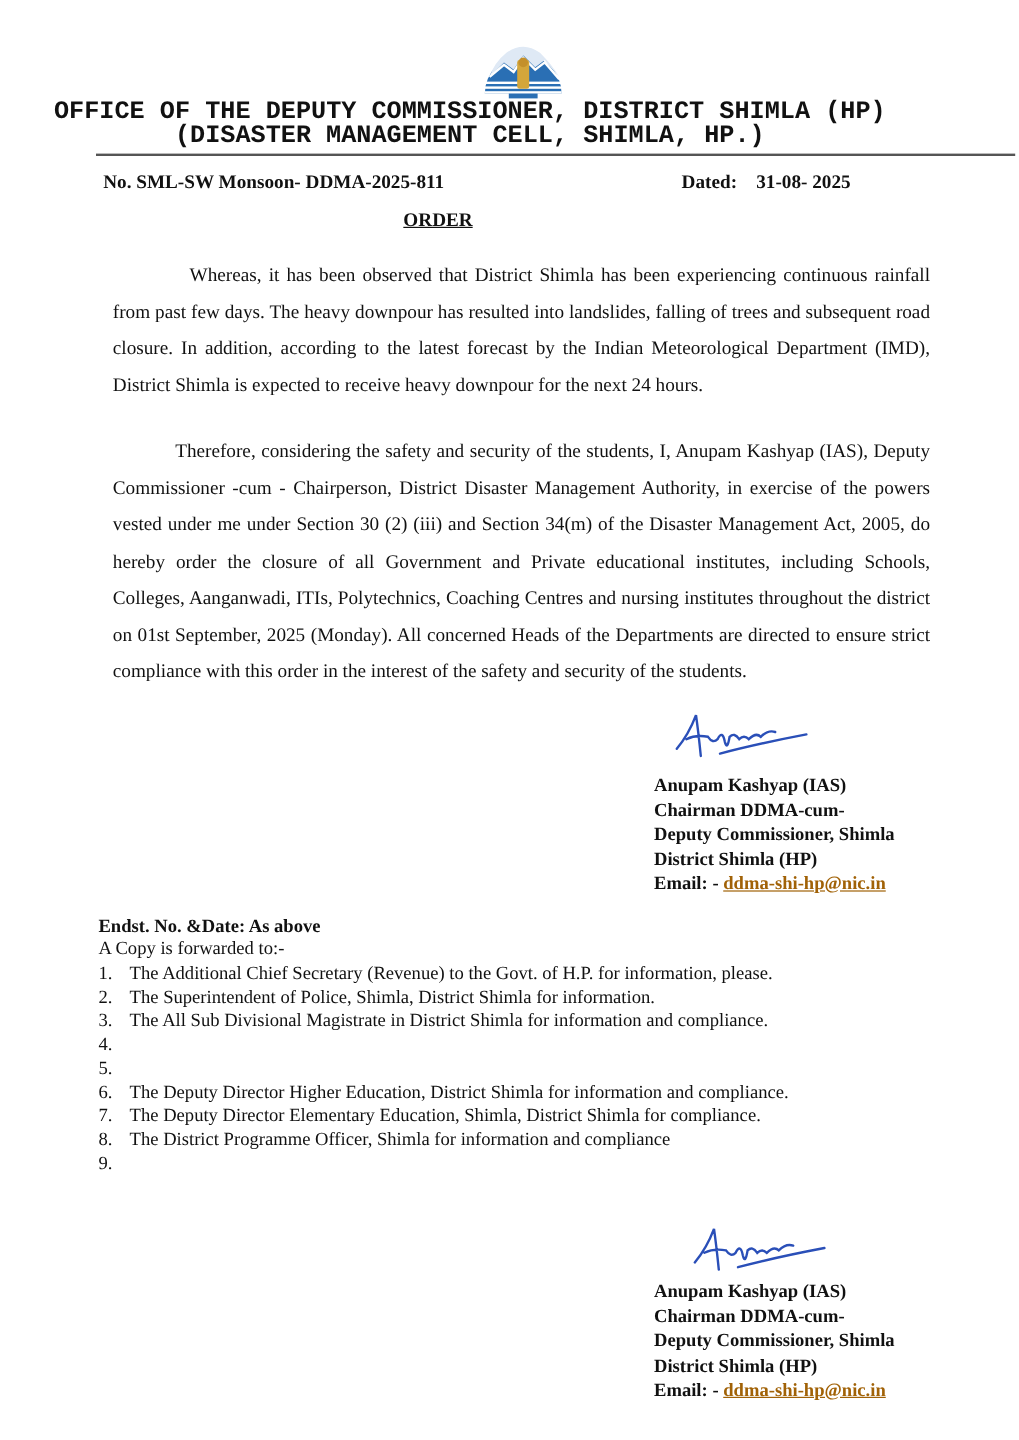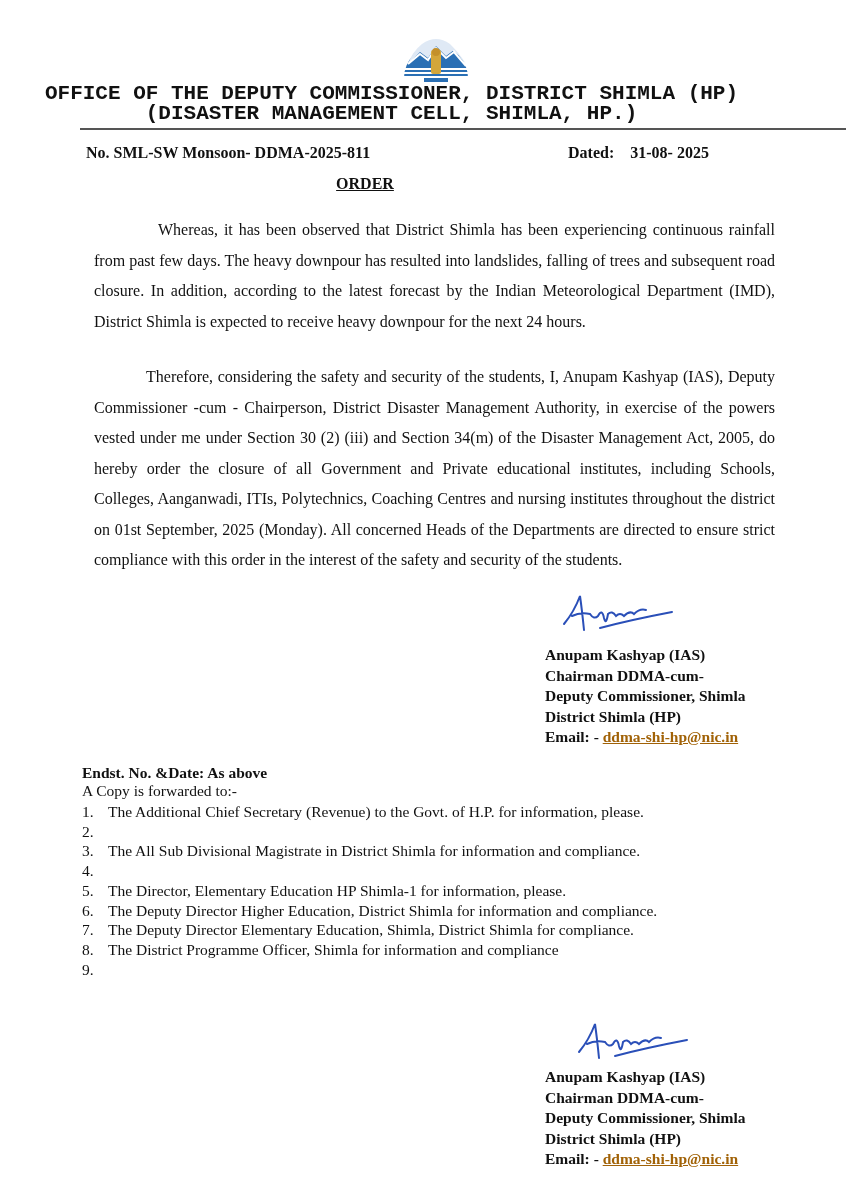--- a/index.html
+++ b/index.html
@@ -82,31 +82,31 @@
 
 <div class="abs endst">Endst.  No. &amp;Date: As above</div>
 <div class="abs copy">A Copy is forwarded to:-</div>
 <ul class="abs cclist">
   <li>
       <span class="num">1.</span>
       <span>The Additional Chief Secretary (Revenue) to the Govt. of H.P. for information, please.</span>
     </li>
   <li>
       <span class="num">2.</span>
+      <span>The Superintendent of Police, Shimla, District Shimla for information.</span>
     </li>
   <li>
       <span class="num">3.</span>
       <span>The All Sub Divisional Magistrate in District Shimla for information and compliance.</span>
     </li>
   <li>
       <span class="num">4.</span>
     </li>
   <li>
       <span class="num">5.</span>
-      <span>The Director, Elementary Education HP Shimla-1 for information, please.</span>
     </li>
   <li>
       <span class="num">6.</span>
       <span>The Deputy Director Higher Education, District Shimla for information and compliance.</span>
     </li>
   <li>
       <span class="num">7.</span>
       <span>The Deputy Director Elementary Education, Shimla, District Shimla for compliance.</span>
     </li>
   <li>

